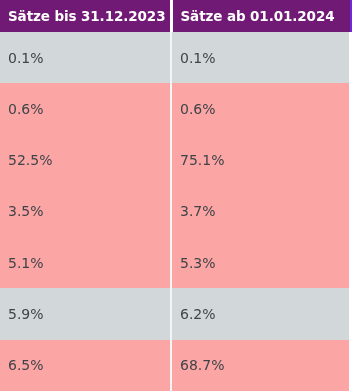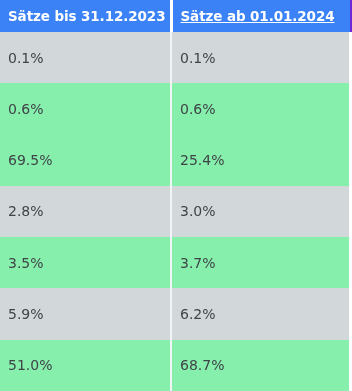--- a/index.html
+++ b/index.html
@@ -21,57 +21,56 @@
     table-layout: fixed;
     background: #ffffff;
   }
 
   .rates-table col.col-old { width: 171px; }
   .rates-table col.col-new { width: 181px; }
 
   thead tr { height: 32px; }
 
   thead th {
-    background: #3b82f6;
+    background: #701a75;
     color: #ffffff;
     font-size: 13.5px;
     font-weight: bold;
     text-align: left;
     vertical-align: middle;
     padding: 0 0 0 8px;
     margin: 0;
     white-space: nowrap;
     letter-spacing: -0.1px;
   }
 
   
   thead th.head-old {
     border-right: 3px solid #ffffff;
   }
   
   thead th.head-new {
     border-right: 4px solid #6d28d9;
-    text-decoration: underline;
   }
 
   tbody tr { height: 35.9px; }
 
   tbody td {
     font-size: 14px;
     font-weight: normal;
     color: #3f4448;
     text-align: left;
     vertical-align: middle;
     padding: 0 17px 0 8px;
     margin: 0;
     white-space: nowrap;
   }
 
   tbody tr.row-dark td { background: #d2d7da; }
-  tbody tr.row-light td { background: #86efac; }
+  tbody tr.row-light td { background: #fca5a5; }
 
   
   tbody td.cell-old {
     border-right: 2px solid #f2f5f6;
   }
   tbody td.cell-new {
     border-right: 7px solid #ffffff;
   }
 </style>
 </head>
@@ -91,33 +90,33 @@
   <tbody id="table-body">
       <tr class="row-dark">
         <td class="cell-old">0.1%</td>
         <td class="cell-new">0.1%</td>
       </tr>
       <tr class="row-light">
         <td class="cell-old">0.6%</td>
         <td class="cell-new">0.6%</td>
       </tr>
       <tr class="row-light">
-        <td class="cell-old">69.5%</td>
-        <td class="cell-new">25.4%</td>
-      </tr>
-      <tr class="row-dark">
-        <td class="cell-old">2.8%</td>
-        <td class="cell-new">3.0%</td>
+        <td class="cell-old">52.5%</td>
+        <td class="cell-new">75.1%</td>
       </tr>
       <tr class="row-light">
         <td class="cell-old">3.5%</td>
         <td class="cell-new">3.7%</td>
+      </tr>
+      <tr class="row-light">
+        <td class="cell-old">5.1%</td>
+        <td class="cell-new">5.3%</td>
       </tr>
       <tr class="row-dark">
         <td class="cell-old">5.9%</td>
         <td class="cell-new">6.2%</td>
       </tr>
       <tr class="row-light">
-        <td class="cell-old">51.0%</td>
+        <td class="cell-old">6.5%</td>
         <td class="cell-new">68.7%</td>
       </tr>
     </tbody>
 </table>
 
 </body></html>

